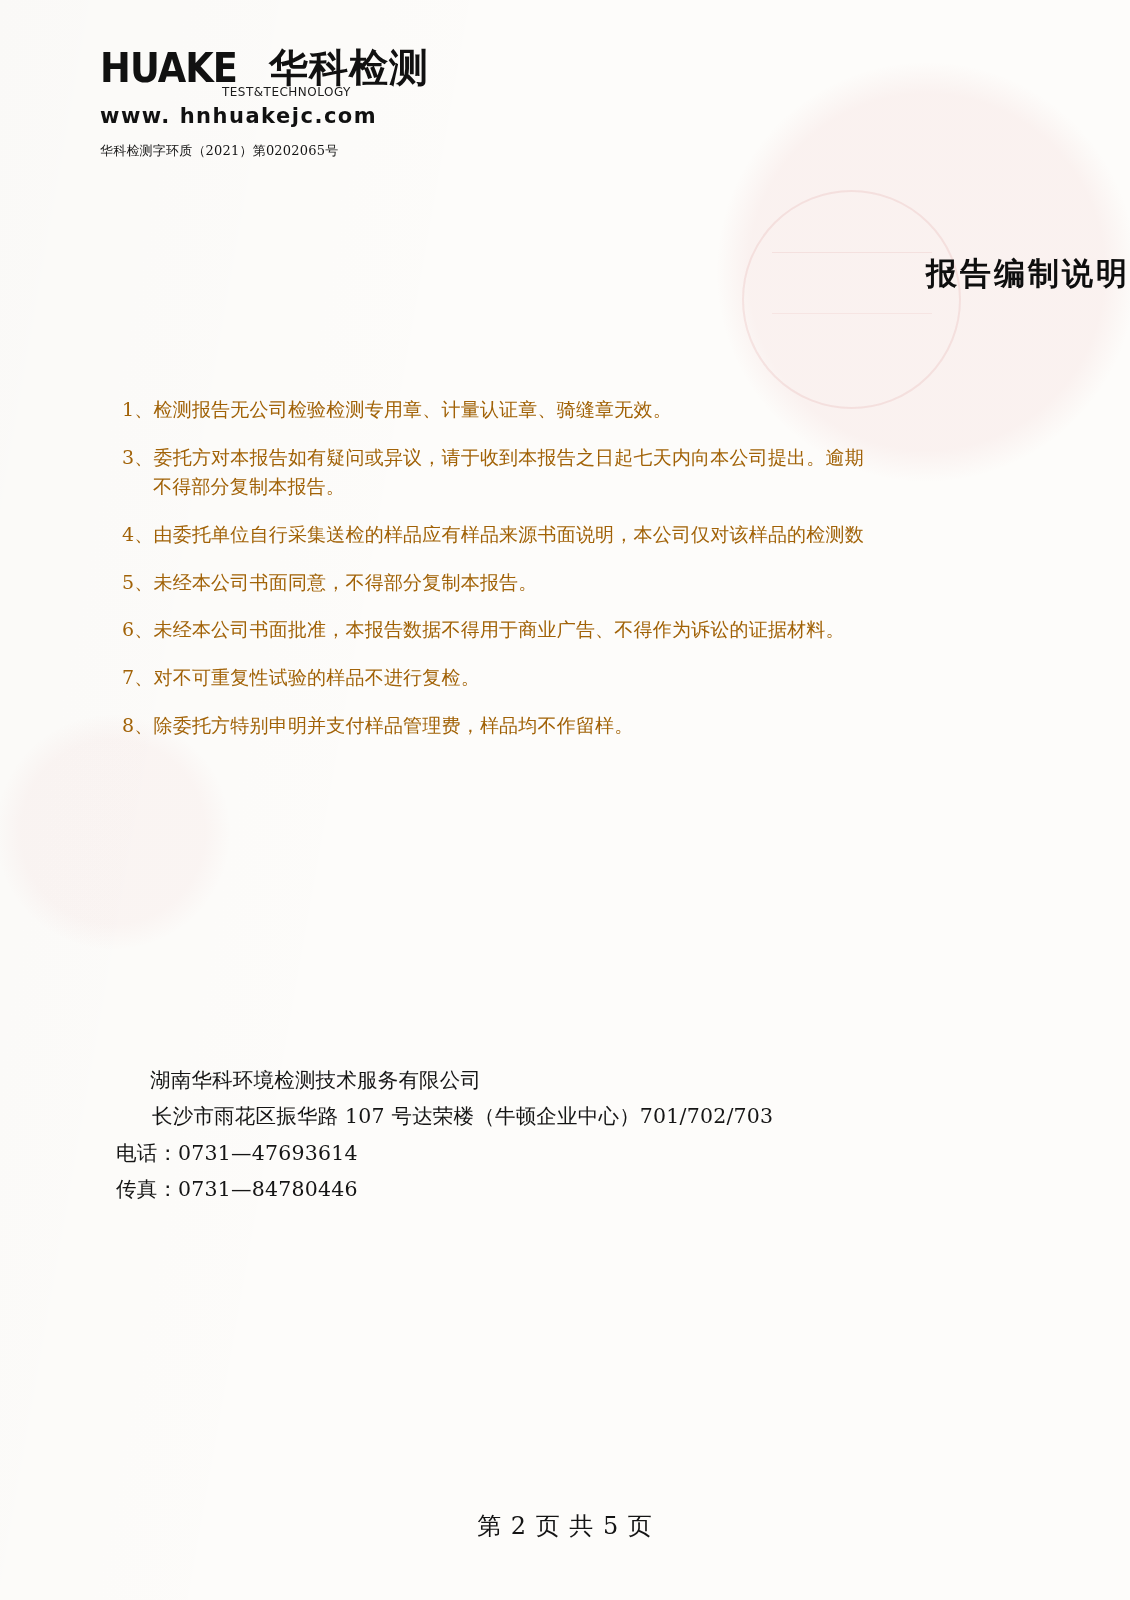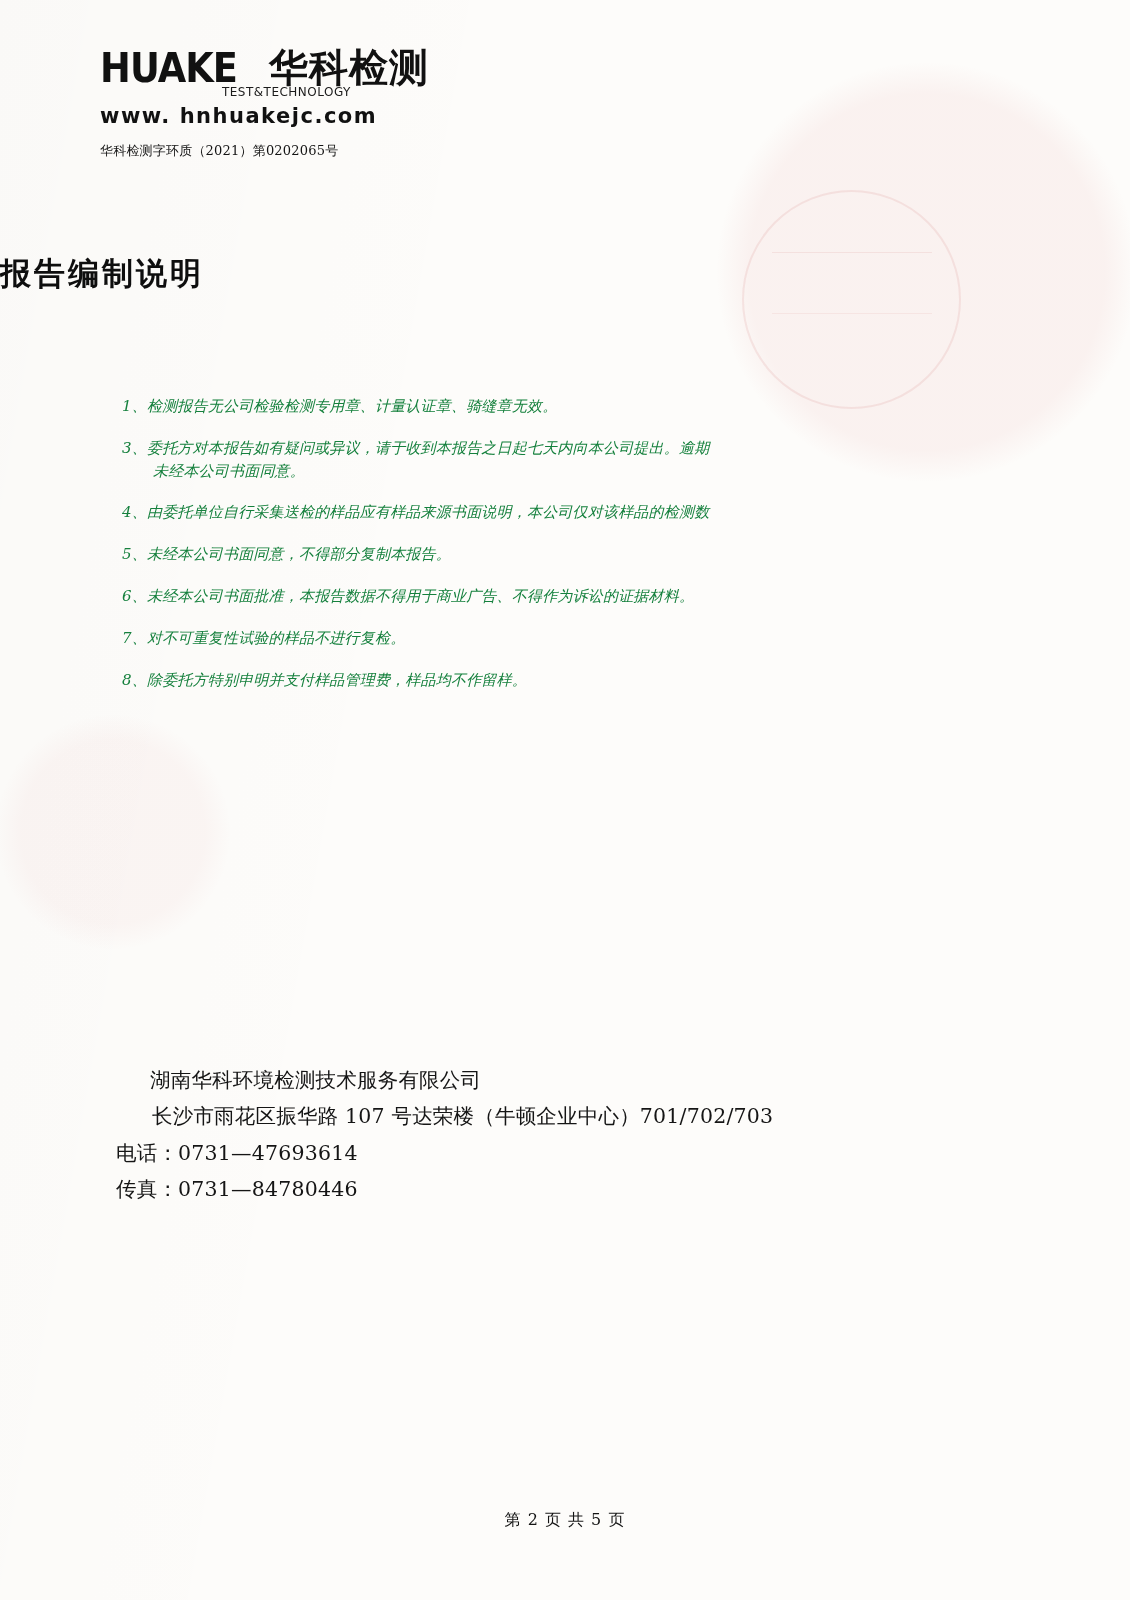--- a/index.html
+++ b/index.html
@@ -104,42 +104,41 @@
     margin-top: 14px;
     letter-spacing: 0.2px;
   }
 
   
   .doc-title {
     position: absolute;
     left: 0;
     right: 0;
     top: 253px;
-    text-align: left;
+    text-align: right;
     font-size: 31px;
     font-weight: 700;
     letter-spacing: 3px;
     color: #0e0e0e;
   }
 
   
   .clauses {
     position: absolute;
     left: 122px;
     top: 395px;
     width: 862px;
   }
   .clause {
-    font-size: 15px;
+    font-size: 19px;
     line-height: 1.52;
-    color: #15803d;
+    color: #a16207;
     margin-bottom: 19px;
     text-align: justify;
     letter-spacing: 0.2px;
-    font-style: italic;
   }
   .clause .cont {
     display: block;
     text-indent: 31px;
   }
 
   
   .company {
     position: absolute;
     left: 116px;
@@ -159,21 +158,21 @@
     padding-left: 34px;
   }
 
   
   .page-number {
     position: absolute;
     left: 0;
     right: 0;
     top: 1510px;
     text-align: center;
-    font-size: 16px;
+    font-size: 24px;
     letter-spacing: 1px;
     color: #141414;
   }
 </style>
 </head>
 <body>
 
 <div class="page">
 
   <div class="scan-tint"></div>
@@ -193,21 +192,21 @@
 
   <div class="clauses">
 
     <div class="clause">
       <span>1、</span><span>检测报告无公司检验检测专用章、计量认证章、骑缝章无效。</span>
     </div>
 
 
     <div class="clause">
       <span>3、</span><span>委托方对本报告如有疑问或异议，请于收到本报告之日起七天内向本公司提出。逾期</span>
-      <span class="cont">未经本公司书面同意。</span>
+      <span class="cont">不得部分复制本报告。</span>
     </div>
 
     <div class="clause">
       <span>4、</span><span>由委托单位自行采集送检的样品应有样品来源书面说明，本公司仅对该样品的检测数</span>
     </div>
 
     <div class="clause">
       <span>5、</span><span>未经本公司书面同意，不得部分复制本报告。</span>
     </div>
 

